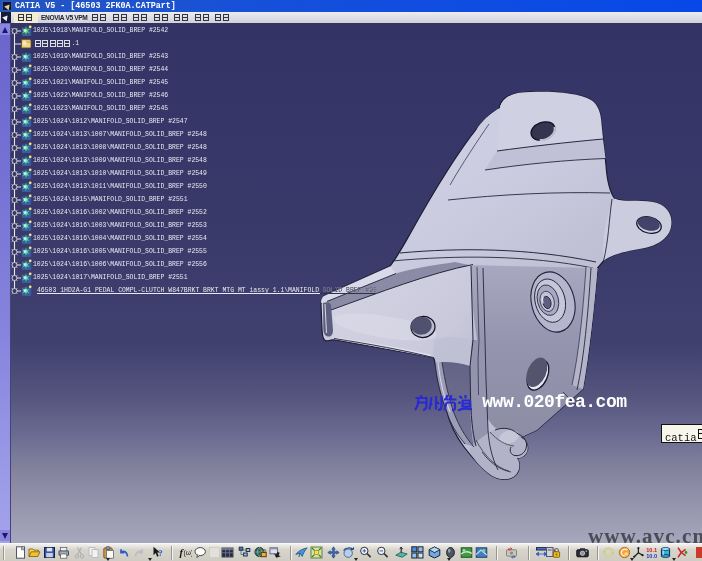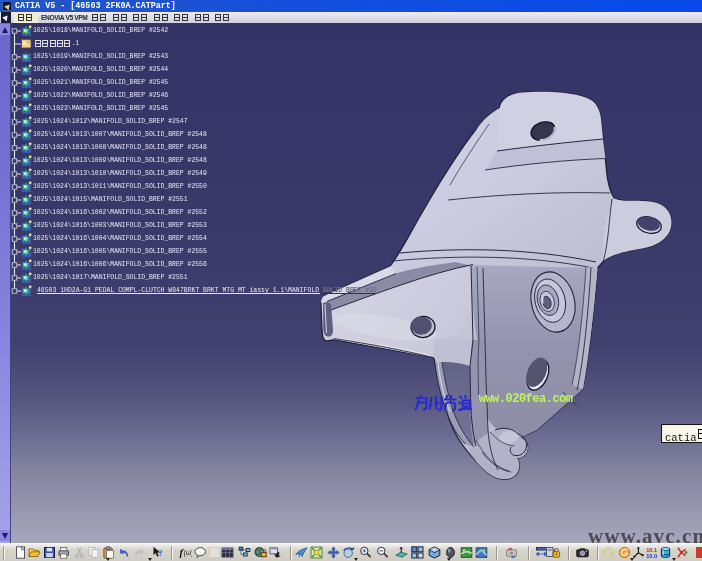--- a/index.html
+++ b/index.html
@@ -25,21 +25,21 @@
 .thz{display:inline-block;width:6px;height:6.6px;border:0.8px solid #dededd;margin-right:1.3px;vertical-align:top;margin-top:0.2px;
 background:linear-gradient(to bottom,rgba(0,0,0,0) 44%,#dedee8 44%,#dedee8 56%,rgba(0,0,0,0) 56%),linear-gradient(to right,rgba(0,0,0,0) 46%,#dedee8 46%,#dedee8 58%,rgba(0,0,0,0) 58%)}
 
 #sb{position:absolute;left:0;top:23px;width:11px;height:520px;background:linear-gradient(#6a64cd 0%,#7672d4 30%,#8784de 60%,#9a99e6 85%,#a3a2ea 100%);border-right:1px solid #44447a}
 #sb .btn{position:absolute;left:0;width:10px;height:11px;background:#8a86de}
 #sbu{top:1px}#sbd{bottom:2px}
 .arrup{position:absolute;left:1.5px;top:2.5px;width:0;height:0;border-left:3.5px solid transparent;border-right:3.5px solid transparent;border-bottom:6px solid #181874}
 .arrdn{position:absolute;left:1.5px;top:3px;width:0;height:0;border-left:3.5px solid transparent;border-right:3.5px solid transparent;border-top:6px solid #181874}
 
 #wm1{position:absolute;left:414px;top:394px;height:18px;white-space:nowrap}
-#wm1 .t{transform:rotate(0.02deg);display:inline-block;font-family:"Liberation Mono",monospace;font-weight:bold;font-size:12px;color:#bef264;letter-spacing:-0.5px;vertical-align:top;position:relative;top:-2px}
+#wm1 .t{transform:rotate(0.02deg);display:inline-block;font-family:"Liberation Mono",monospace;font-weight:bold;font-size:18px;color:#ffffff;letter-spacing:-0.5px;vertical-align:top;position:relative;top:-2px}
 #wm2{transform:rotate(0.02deg);position:absolute;left:588px;top:524px;width:140px;font-family:"Liberation Serif",serif;font-weight:bold;font-size:21px;color:#4c4c58;letter-spacing:1.1px;z-index:30;white-space:nowrap}
 #ctip{position:absolute;left:661px;top:424px;width:48px;height:19px;background:#f8f6ea;border:1.6px solid #111;z-index:31;padding-left:3px;padding-top:2px;white-space:nowrap}
 #ctip .t{font-family:Liberation Mono, monospace;font-size:10.5px;color:#111;display:inline-block;transform:rotate(0.02deg)}
 .chz{display:inline-block;width:9px;height:10px;border:1.2px solid #111;margin-left:1px;vertical-align:top;margin-top:1.5px;
 background:linear-gradient(to bottom,rgba(0,0,0,0) 40%,#111 40%,#111 56%,rgba(0,0,0,0) 56%),linear-gradient(to right,rgba(0,0,0,0) 42%,#111 42%,#111 58%,rgba(0,0,0,0) 58%)}
 
 #tb{position:absolute;left:0;top:543px;width:702px;height:18px;background:linear-gradient(#f2f1ed,#d7d4cb 35%,#cfccc3 100%);border-top:1px solid #f8f8f5;z-index:20}
 .ti{position:absolute;top:2px;width:13px;height:13px}
 .sep{position:absolute;top:1.5px;width:2px;height:14px;border-left:1px solid #9a968c;border-right:1px solid #f4f3ef}
 .dd{position:absolute;top:13.5px;width:0;height:0;border-left:2.2px solid transparent;border-right:2.2px solid transparent;border-top:3px solid #222}

